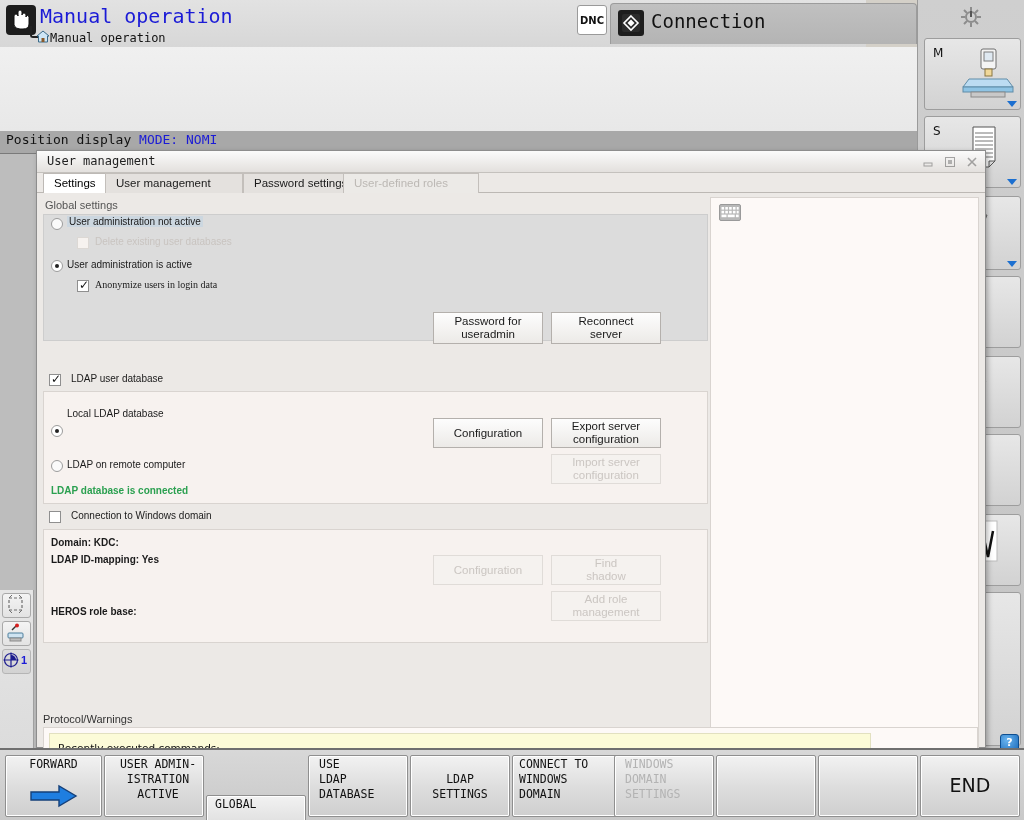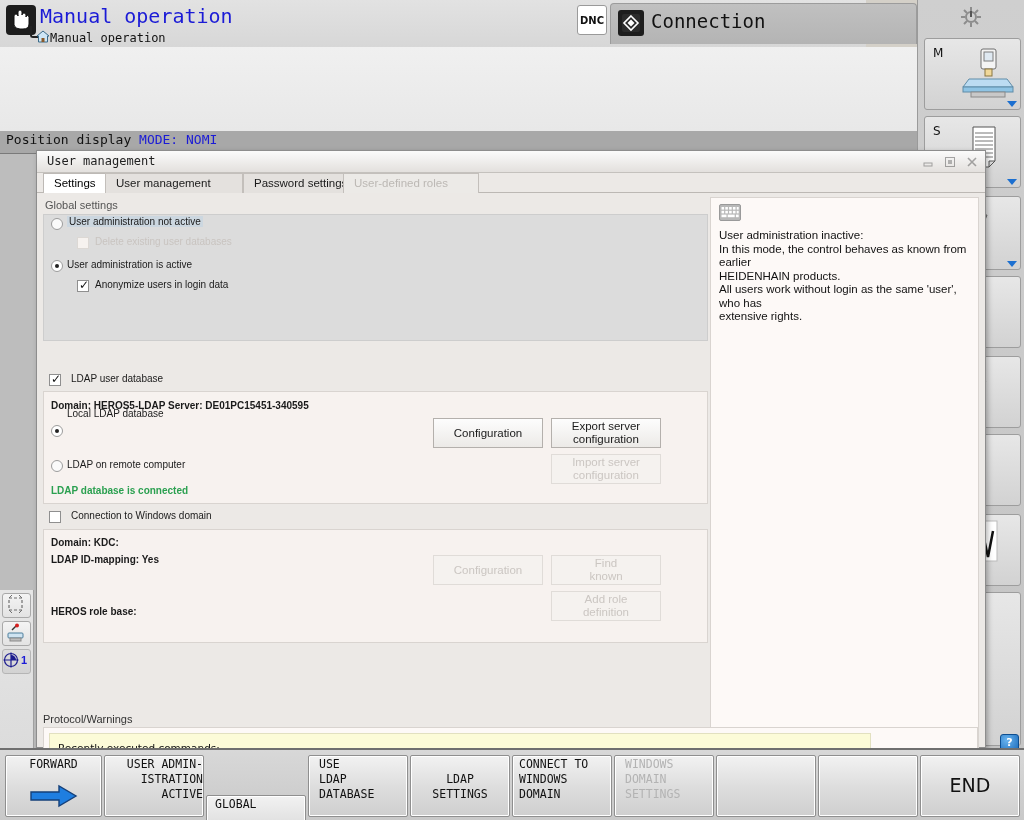--- a/index.html
+++ b/index.html
@@ -459,30 +459,37 @@
         <span class="lbl dis" style="left:52px;top:39px;">Delete existing user databases</span>
 
         <span class="radio" style="left:8px;top:63px;">
             <i class="dot"></i>
           </span>
         <span class="lbl" style="left:24px;top:62px;">User administration is active</span>
 
         <span class="chk" style="left:34px;top:83px;">
             <i class="mark">✓</i>
           </span>
-        <span class="lbl" style="left:52px;top:82px;">Anonymize users in login data</span>
-
+        <span class="lbl" style="left:52px;top:82px;font-family:Liberation Serif, serif;">Anonymize users in login data</span>
+
+        <div class="btn" style="left:390px;top:115px;width:110px;height:32px;">
+          <span style="white-space:pre-line">Password for
+useradmin</span>
+        </div>
+        <div class="btn" style="left:508px;top:115px;width:110px;height:32px;">
+          <span style="white-space:pre-line">Reconnect
+server</span>
+        </div>
 
         <span class="chk" style="left:6px;top:177px;">
             <i class="mark">✓</i>
           </span>
         <span class="lbl" style="left:28px;top:176px;">LDAP user database</span>
 
         <div class="panel plain" style="left:0px;top:194px;width:663px;height:111px;"></div>
-        <span class="lbl bold" style="left:8px;top:203px;">Domain: HEROS5-LDAP Server: DE01PC15451-340595</span>
 
         <span class="radio" style="left:8px;top:228px;">
             <i class="dot"></i>
           </span>
         <span class="lbl" style="left:24px;top:211px;">Local LDAP database</span>
 
         <span class="radio off" style="left:8px;top:263px;"></span>
         <span class="lbl" style="left:24px;top:262px;">LDAP on remote computer</span>
 
         <span class="lbl green" style="left:8px;top:288px;">LDAP database is connected</span>
@@ -505,25 +512,25 @@
         <div class="panel plain" style="left:0px;top:332px;width:663px;height:112px;"></div>
         <span class="lbl bold" style="left:8px;top:340px;">Domain:  KDC:</span>
         <span class="lbl bold" style="left:8px;top:357px;">LDAP ID-mapping: Yes</span>
         <span class="lbl bold" style="left:8px;top:409px;">HEROS role base:</span>
 
         <div class="btn dis" style="left:390px;top:358px;width:110px;height:30px;">
           <span>Configuration</span>
         </div>
         <div class="btn dis" style="left:508px;top:358px;width:110px;height:30px;">
           <span style="white-space:pre-line">Find
-known</span>
+shadow</span>
         </div>
         <div class="btn dis" style="left:508px;top:394px;width:110px;height:30px;">
           <span style="white-space:pre-line">Add role
-definition</span>
+management</span>
         </div>
       </div>
 
       <div class="rightpane">
         <div class="kbd-ico">
           <svg width="22" height="17" viewBox="0 0 22 17">
             <rect x="0.5" y="0.5" width="21" height="16" rx="1.5" fill="#b8b8b8" stroke="#9a9a9a"></rect>
             <g fill="#fff">
               <rect x="2.5" y="3" width="2.6" height="2.6"></rect>
                 <rect x="6.3" y="3" width="2.6" height="2.6"></rect>
@@ -534,25 +541,20 @@
                 <rect x="6.3" y="6.8" width="2.6" height="2.6"></rect>
               <rect x="10.1" y="6.8" width="2.6" height="2.6"></rect>
                 <rect x="13.9" y="6.8" width="2.6" height="2.6"></rect>
               <rect x="17.7" y="6.8" width="2" height="2.6"></rect>
               <rect x="2.5" y="10.6" width="5" height="2.6"></rect>
                 <rect x="8.7" y="10.6" width="7" height="2.6"></rect>
               <rect x="16.9" y="10.6" width="2.8" height="2.6"></rect>
             </g>
           </svg>
         </div>
-        <div class="info-txt" style="white-space:pre-line">User administration inactive:
-In this mode, the control behaves as known from earlier
-HEIDENHAIN products.
-All users work without login as the same 'user', who has
-extensive rights.</div>
       </div>
 
       <div class="proto-label">Protocol/Warnings</div>
       <div class="proto-box">
         <div class="proto-yellow">
           <div class="proto-text">Recently executed commands:
 Check if password for "useradmin" is set OK
 Check if password for "useradmin" is set OK
 Test if control has access to an LDAP data base OK
 Get default shadow values OK</div>
@@ -563,39 +565,39 @@
   </div>
 
   <div class="softbar">
     <div class="sk" style="left:5px;width:95px;">
       <div class="sktxt">FORWARD</div>
       <svg class="fwd-arrow" width="50" height="24" viewBox="0 0 50 24">
         <path d="M2 8 L30 8 L30 2 L47 12 L30 22 L30 16 L2 16 Z" fill="#1f7ee0" stroke="#15407a" stroke-width="1.4"></path>
       </svg>
     </div>
     <div class="sk" style="left:104px;width:98px;">
-      <div class="sktxt" style="text-align:right;padding-left:8px;">USER ADMIN-
+      <div class="sktxt" style="text-align:center;padding-left:8px;">USER ADMIN-
 ISTRATION
 ACTIVE</div>
     </div>
     <div class="sk" style="left:206px;width:98px;margin-top:40px;">
       <div class="sktxt" style="text-align:left;padding-left:8px;">GLOBAL
 
 SETTINGS</div>
     </div>
     <div class="sk" style="left:308px;width:98px;">
       <div class="sktxt" style="text-align:left;padding-left:10px;">USE
 LDAP
 DATABASE</div>
     </div>
     <div class="sk" style="left:410px;width:98px;">
       <div class="sktxt" style="top:16px;">LDAP
 SETTINGS</div>
     </div>
-    <div class="sk" style="left:512px;width:98px;">
+    <div class="sk" style="left:512px;width:98px;padding-left:27px;">
       <div class="sktxt" style="text-align:left;padding-left:6px;">CONNECT TO
 WINDOWS
 DOMAIN</div>
     </div>
     <div class="sk disabled" style="left:614px;width:98px;">
       <div class="sktxt" style="text-align:left;padding-left:10px;">WINDOWS
 DOMAIN
 SETTINGS</div>
     </div>
     <div class="sk" style="left:716px;width:98px;">

